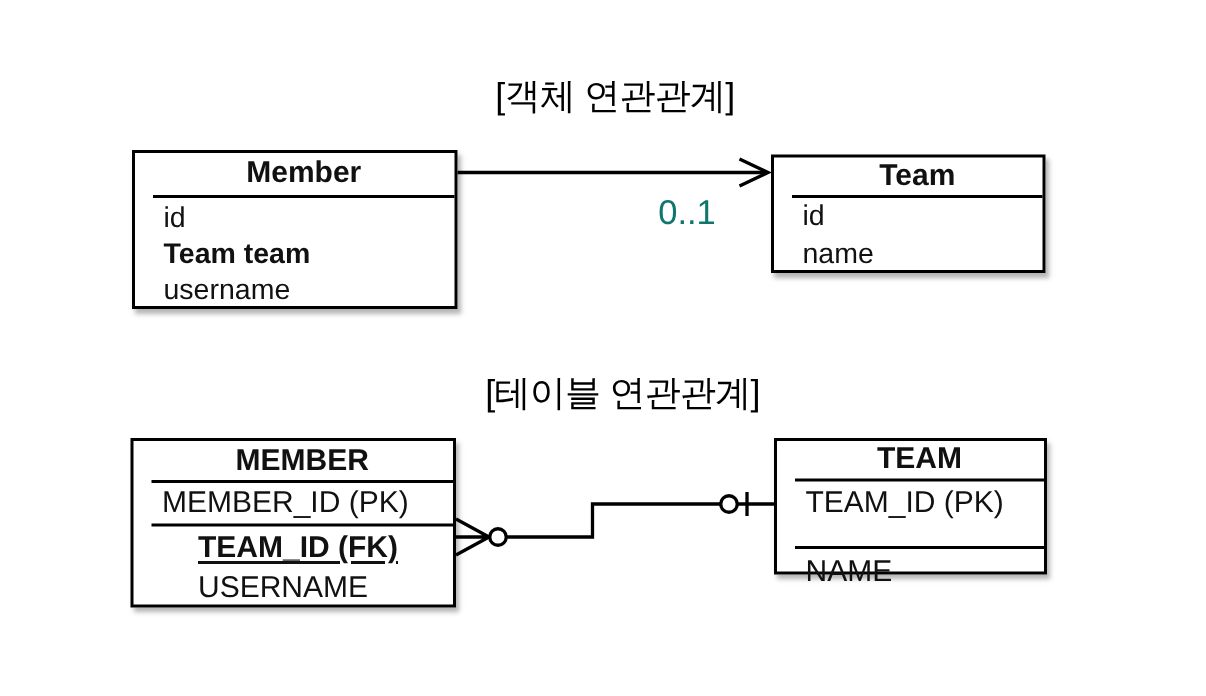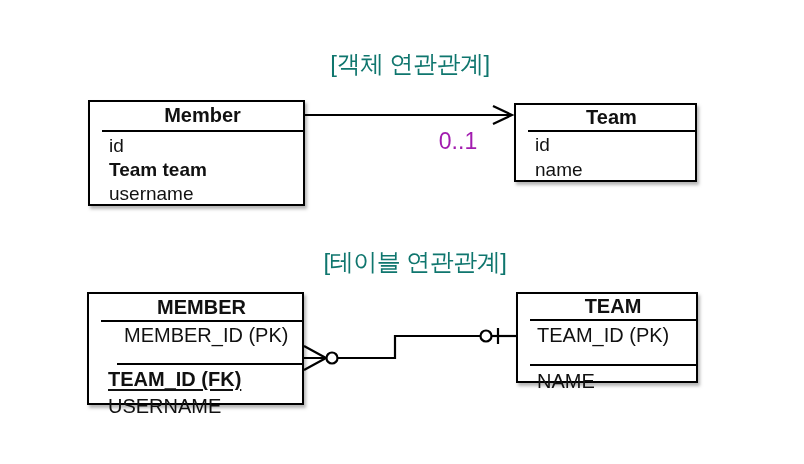--- a/index.html
+++ b/index.html
@@ -1,21 +1,21 @@
 <!DOCTYPE html>
 <html><head>
 <meta charset="utf-8">
 <style>
   html,body{margin:0;padding:0;background:#ffffff;}
   .canvas{
     position:relative;width:804px;height:464px;background:#ffffff;overflow:hidden;
     font-family:"Liberation Sans",sans-serif;color:#111111;
   }
   .section-title{
-    position:absolute;text-align:center;font-size:24px;letter-spacing:-0.5px;color:#0f766e;
+    position:absolute;text-align:center;font-size:24px;letter-spacing:-0.5px;color:#000000;
   }
   .entity{
     position:absolute;background:#ffffff;border:2px solid #000000;box-sizing:border-box;
     box-shadow:2px 3px 3px rgba(110,110,110,0.5);
     padding-left:12px;
   }
   .entity-header{
     font-weight:bold;text-align:center;border-bottom:2px solid #000000;box-sizing:border-box;
     overflow:hidden;white-space:nowrap;
   }
@@ -27,29 +27,29 @@
   .member-obj{left:88px;top:100px;width:217px;height:106px;font-size:19px;}
   .member-obj .entity-header{height:30px;line-height:27px;font-size:20px;}
   .member-obj .row{line-height:24px;}
   .member-obj .entity-body{padding-top:2px;}
   .team-obj{left:514px;top:103px;width:183px;height:79px;font-size:19px;}
   .team-obj .entity-header{height:27px;line-height:25px;font-size:20px;}
   .team-obj .row{line-height:25px;}
   
   .member-tbl{left:87px;top:292px;width:217px;height:113px;font-size:20px;}
   .member-tbl .entity-header{height:28px;line-height:26px;font-size:20px;}
-  .member-tbl .pk-row{height:43px;line-height:27px;margin-left:16px;}
+  .member-tbl .pk-row{height:29px;line-height:27px;}
   .member-tbl .row{line-height:27px;}
-  .member-tbl .entity-body{padding-top:1px;}
+  .member-tbl .entity-body{padding-top:1px;margin-left:24px;}
   .team-tbl{left:516px;top:292px;width:182px;height:91px;font-size:20px;}
   .team-tbl .entity-header{height:27px;line-height:25px;}
   .team-tbl .pk-row{height:45px;line-height:29px;}
   .team-tbl .row{line-height:28px;}
   .team-tbl .entity-body{padding-top:1px;}
-  .multiplicity{position:absolute;left:426px;top:128px;width:64px;text-align:center;font-size:23px;color:#a21caf;}
+  .multiplicity{position:absolute;left:426px;top:128px;width:64px;text-align:center;font-size:23px;color:#0f766e;}
   .overlay{position:absolute;left:0;top:0;pointer-events:none;}
   .ln{stroke:#000000;stroke-width:2.2;fill:none;}
   .circ{stroke:#000000;stroke-width:2.2;fill:#ffffff;}
 </style>
 </head>
 <body>
 
 <div class="canvas">
 
   <div class="section-title" style="left:260px;top:48px;width:300px;">[객체 연관관계]</div>

